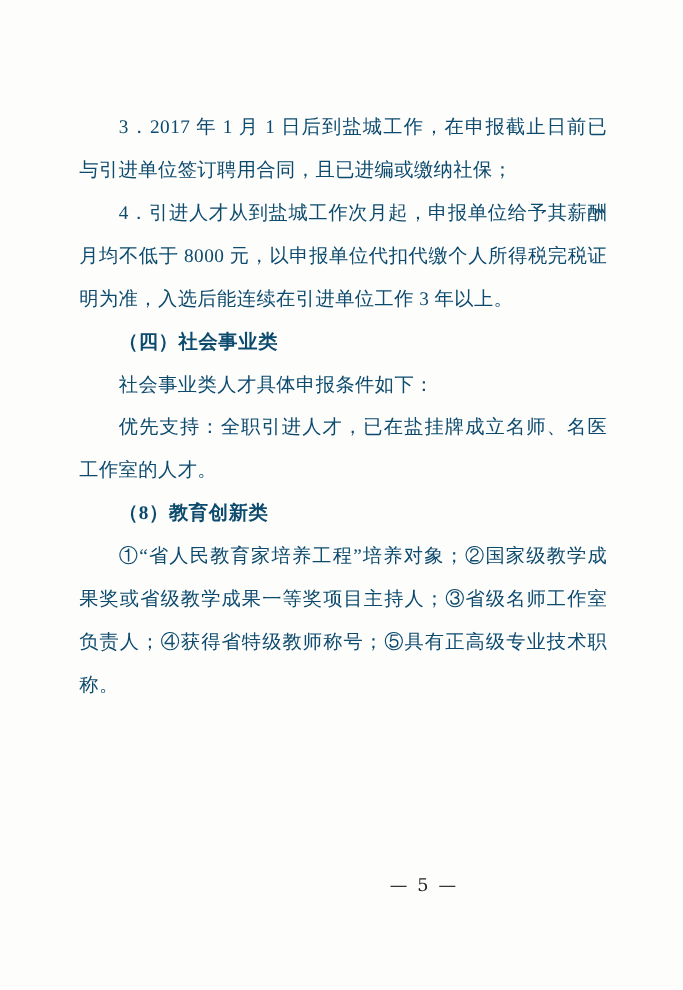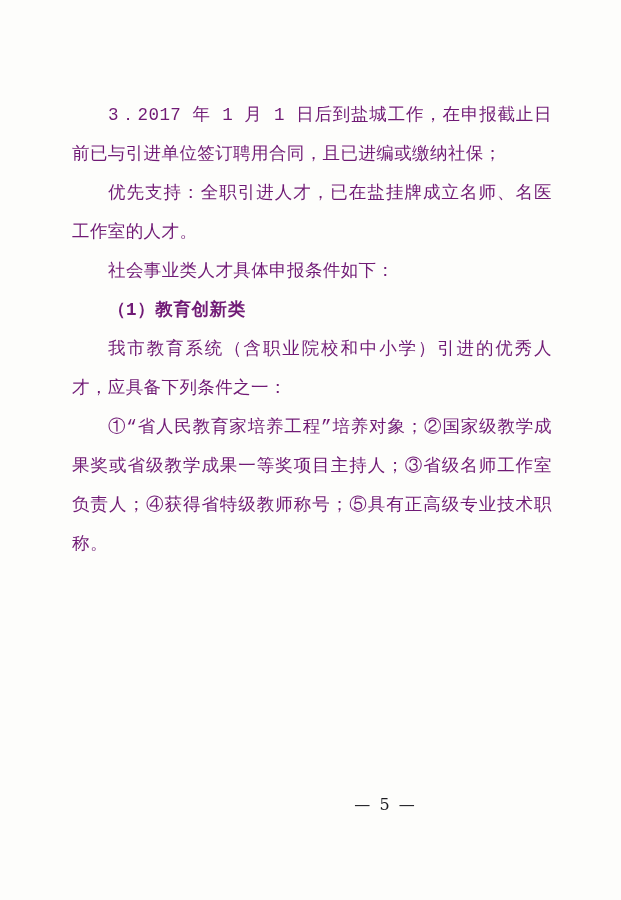--- a/index.html
+++ b/index.html
@@ -22,25 +22,25 @@
   }
   .content {
     position: absolute;
     left: 72px;
     top: 96px;
     width: 480px;
   }
   .para {
     font-size: 17.5px;
     line-height: 39px;
-    color: #701a75;
+    color: #0c4a6e;
     text-align: justify;
     letter-spacing: 0.4px;
     margin: 0;
-    font-family: Liberation Mono, monospace;
+    font-family: Liberation Serif, serif;
   }
   .indent {
     text-indent: 36px;
   }
   .bold {
     font-weight: bold;
     letter-spacing: 0.6px;
   }
   .page-number {
     position: absolute;
@@ -57,22 +57,23 @@
     display: inline-block;
     padding-left: 150px;
   }
 </style>
 </head>
 <body>
 
 <div class="page">
   <div class="content">
     <p class="para indent">3．2017 年 1 月 1 日后到盐城工作，在申报截止日前已与引进单位签订聘用合同，且已进编或缴纳社保；</p>
+    <p class="para indent">4．引进人才从到盐城工作次月起，申报单位给予其薪酬月均不低于 8000 元，以申报单位代扣代缴个人所得税完税证明为准，入选后能连续在引进单位工作 3 年以上。</p>
+    <p class="para indent bold">（四）社会事业类</p>
+    <p class="para indent">社会事业类人才具体申报条件如下：</p>
     <p class="para indent">优先支持：全职引进人才，已在盐挂牌成立名师、名医工作室的人才。</p>
-    <p class="para indent">社会事业类人才具体申报条件如下：</p>
-    <p class="para indent bold">（1）教育创新类</p>
-    <p class="para indent">我市教育系统（含职业院校和中小学）引进的优秀人才，应具备下列条件之一：</p>
+    <p class="para indent bold">（8）教育创新类</p>
     <p class="para indent">①“省人民教育家培养工程”培养对象；②国家级教学成果奖或省级教学成果一等奖项目主持人；③省级名师工作室负责人；④获得省特级教师称号；⑤具有正高级专业技术职称。</p>
   </div>
   <div class="page-number">
     <span class="pn-inner">— 5 —</span>
   </div>
 </div>
 
 </body></html>

